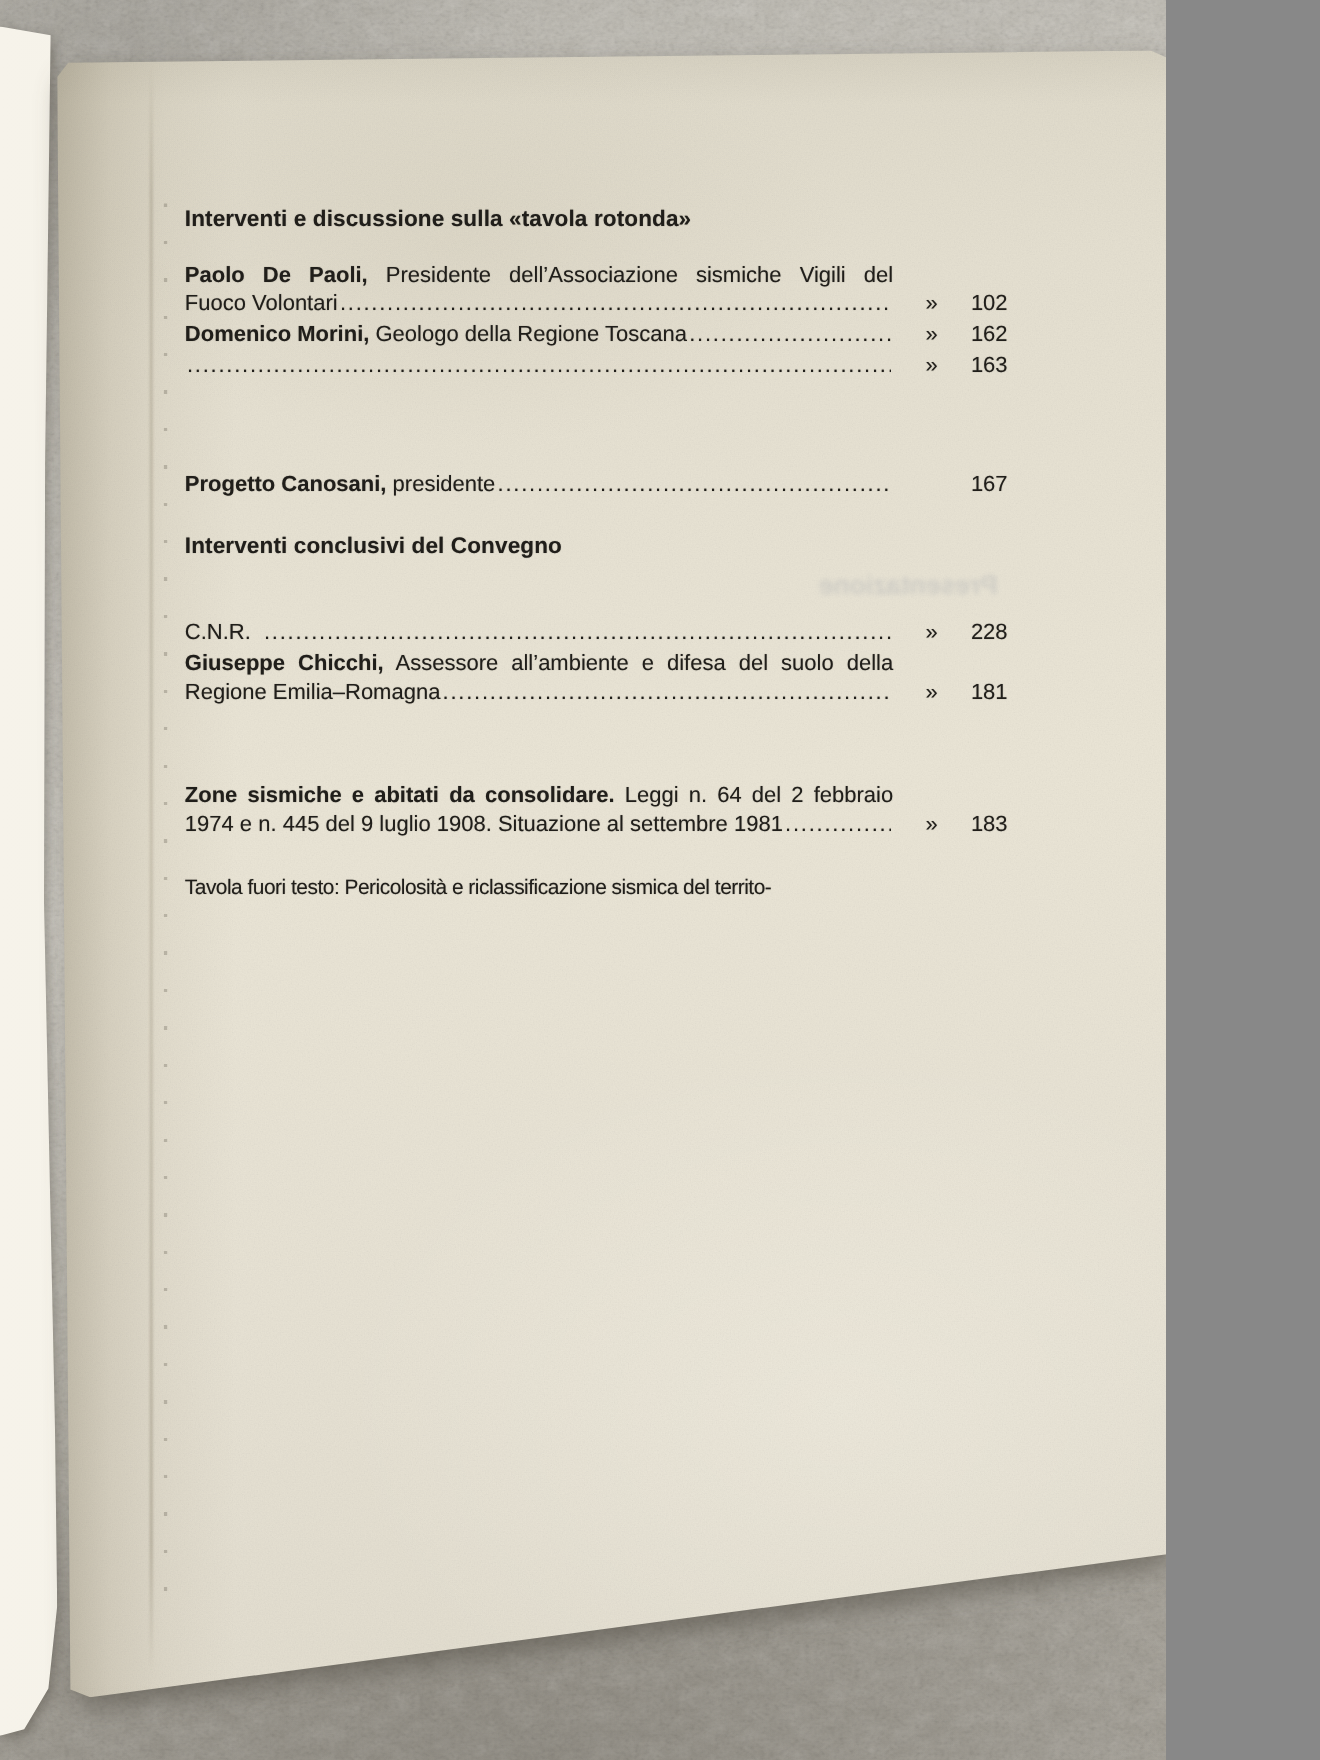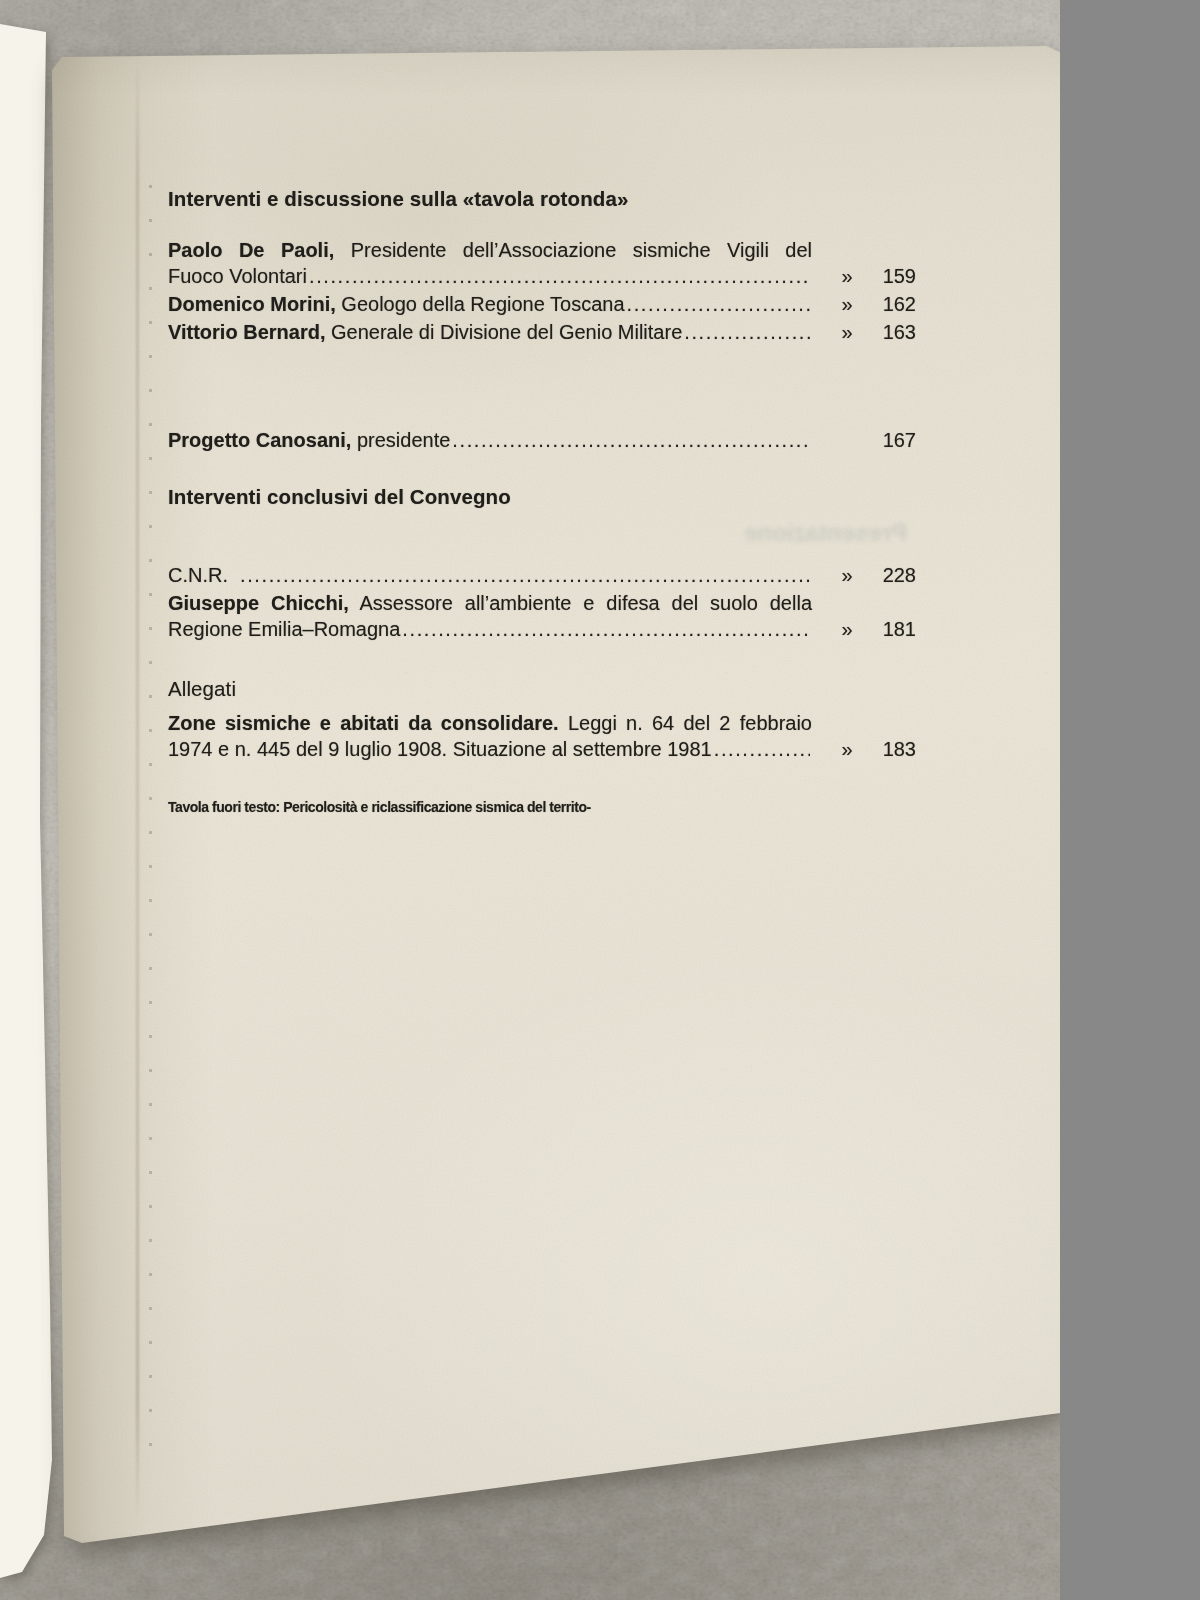--- a/index.html
+++ b/index.html
@@ -78,21 +78,21 @@
   .row{display:flex;align-items:flex-end;width:748px;}
   .row .t{white-space:nowrap;flex:none;}
   .leader{
     flex:1 1 auto;overflow:hidden;white-space:nowrap;
     letter-spacing:1.6px;padding-left:2px;
     max-width:644px;
   }
   .spacer{flex:0 0 auto;}
   .mark{flex:none;width:22px;margin-left:26px;text-align:center;}
   .pg{flex:none;width:58px;text-align:right;}
-  .fn{font-weight:700;font-size:14px;letter-spacing:-0.45px;line-height:27px;}
+  .fn{font-weight:400;font-size:19px;letter-spacing:-0.45px;line-height:27px;}
 </style>
 </head>
 <body>
 
 <div class="photo">
 
   <div class="carpet">
     <svg class="tex carpet-tex" xmlns="http://www.w3.org/2000/svg">
       <filter id="cn1">
           <feTurbulence type="fractalNoise" baseFrequency="0.045 0.06" numOctaves="5" seed="11"></feTurbulence>
@@ -130,32 +130,31 @@
 
       <div class="content">
 
         <h2 class="h abs" style="top:186px">Interventi e discussione sulla «tavola rotonda»</h2>
 
         <div class="abs jline" style="top:237px"><span class="b">Paolo De Paoli,</span><span> Presidente dell’Associazione sismiche Vigili del</span></div>
         <div class="abs row" style="top:263px">
           <span class="t">Fuoco Volontari</span>
             <span class="leader">............................................................................................................................................................................................................................</span>
             <span class="mark">»</span>
-            <span class="pg">159</span>
+            <span class="pg">102</span>
         </div>
 
         <div class="abs row" style="top:291px">
           <span class="t"><span class="b">Domenico Morini,</span><span> Geologo della Regione Toscana</span></span>
             <span class="leader">............................................................................................................................................................................................................................</span>
             <span class="mark">»</span>
             <span class="pg">162</span>
         </div>
 
         <div class="abs row" style="top:319px">
-          <span class="t"><span class="b">Vittorio Bernard,</span><span> Generale di Divisione del Genio Militare</span></span>
             <span class="leader">............................................................................................................................................................................................................................</span>
             <span class="mark">»</span>
             <span class="pg">163</span>
         </div>
 
 
         <div class="abs row" style="top:427px">
           <span class="t"><span class="b">Progetto Canosani,</span><span> presidente</span></span>
             <span class="leader">............................................................................................................................................................................................................................</span>
             <span class="mark"></span>
@@ -173,21 +172,20 @@
         </div>
 
         <div class="abs jline" style="top:590px"><span class="b">Giuseppe Chicchi,</span><span> Assessore all’ambiente e difesa del suolo della</span></div>
         <div class="abs row" style="top:616px">
           <span class="t">Regione Emilia–Romagna</span>
             <span class="leader">............................................................................................................................................................................................................................</span>
             <span class="mark">»</span>
             <span class="pg">181</span>
         </div>
 
-        <h2 class="h reg abs" style="top:676px">Allegati</h2>
 
         <div class="abs jline" style="top:710px"><span class="b">Zone sismiche e abitati da consolidare.</span><span> Leggi n. 64 del 2 febbraio</span></div>
         <div class="abs row" style="top:736px">
           <span class="t">1974 e n. 445 del 9 luglio 1908. Situazione al settembre 1981</span>
             <span class="leader">............................................................................................................................................................................................................................</span>
             <span class="mark">»</span>
             <span class="pg">183</span>
         </div>
 
         <div class="abs fn" style="top:794px">Tavola fuori testo: Pericolosità e riclassificazione sismica del territo-</div>

